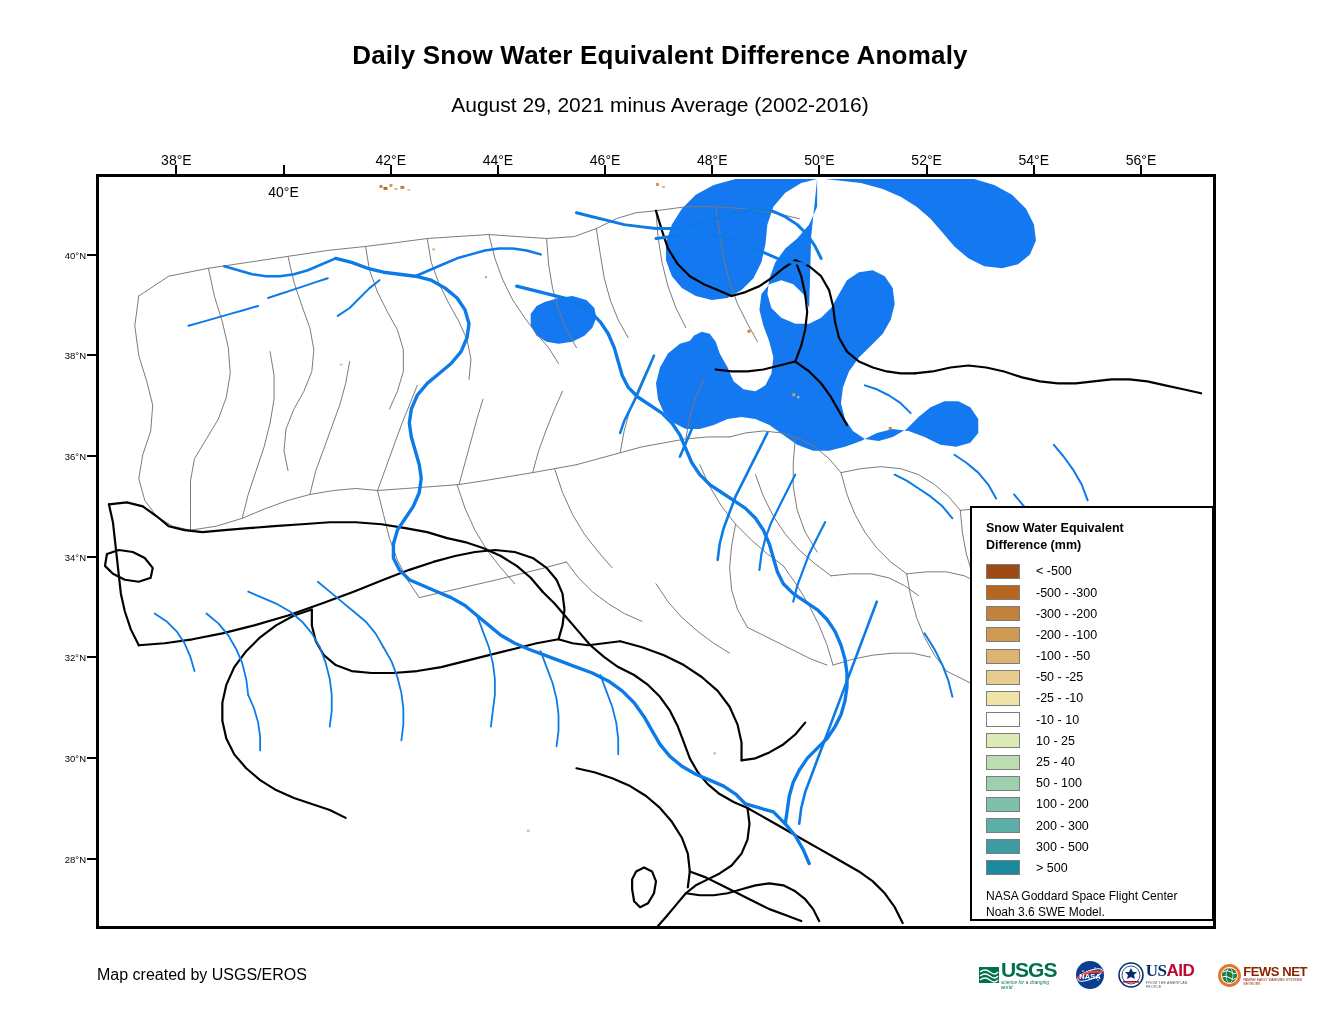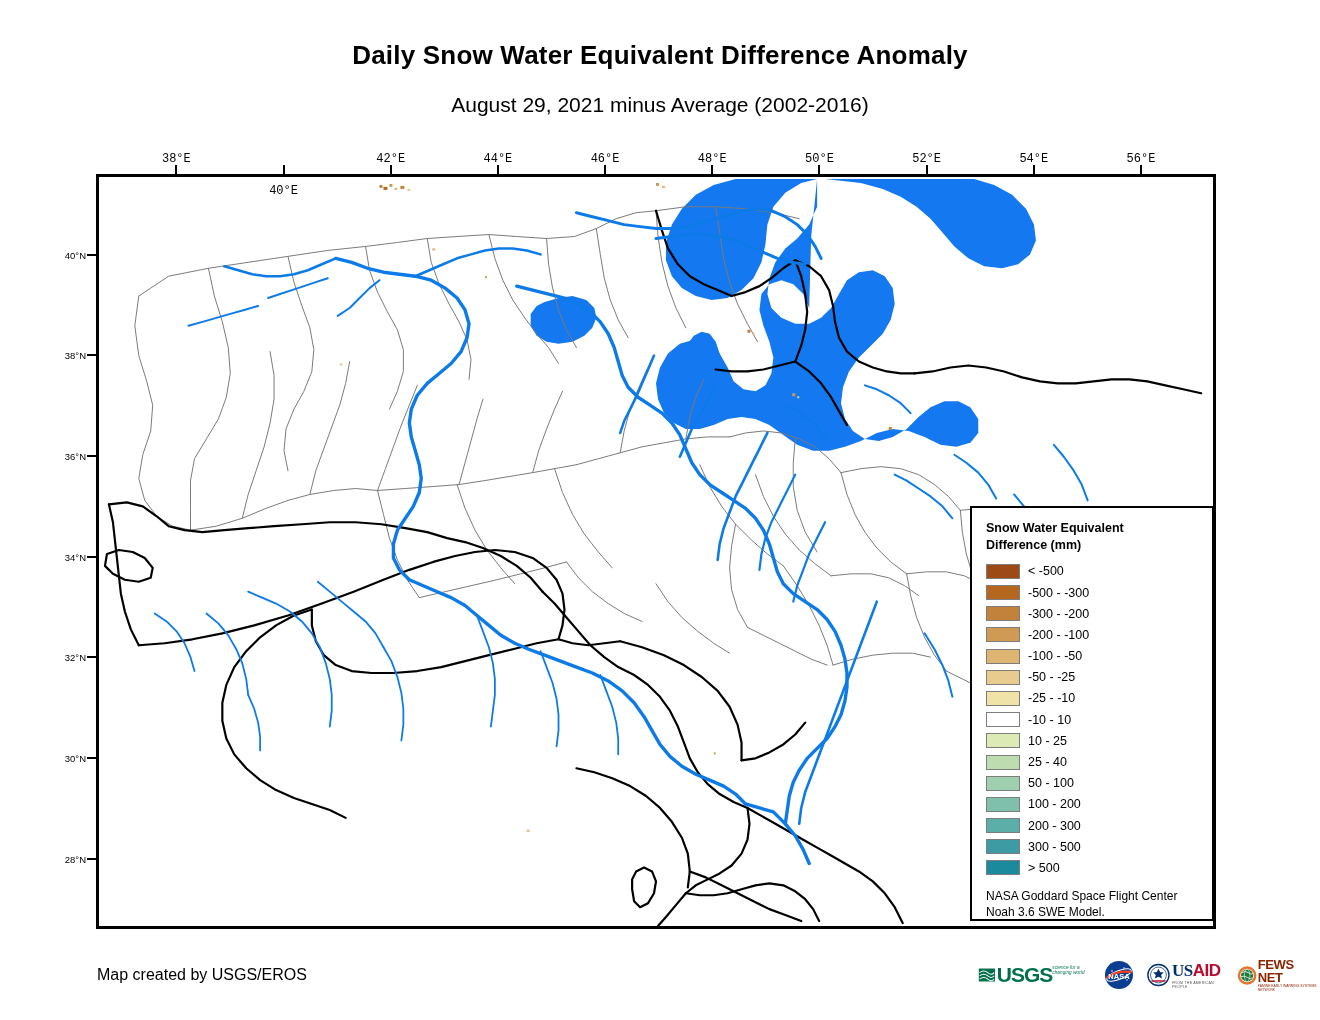--- a/index.html
+++ b/index.html
@@ -55,25 +55,24 @@
     left: 0;
     top: 0;
     width: 100%;
     height: 100%;
     display: block;
   }
 
   
   .lon-label {
     position: absolute;
-    font-size: 12px;
+    font-size: 14px;
     color: #000000;
     transform: translateX(-50%);
     white-space: nowrap;
-    font-family: Liberation Mono, monospace;
   }
   .lat-label {
     position: absolute;
     font-size: 9.5px;
     color: #000000;
     transform: translateY(-50%);
     white-space: nowrap;
     text-align: right;
   }
   .tick-v {
@@ -104,20 +103,21 @@
     font-weight: bold;
     color: #000000;
     line-height: 1.35;
     margin-bottom: 7px;
     white-space: pre-line;
   }
   .legend-row {
     display: flex;
     align-items: center;
     height: 21.2px;
+    gap: 8px;
   }
   .legend-swatch {
     width: 34px;
     height: 15px;
     border: 1.5px solid #7d7d7d;
     box-sizing: border-box;
     flex: 0 0 auto;
   }
   .legend-label {
     font-size: 12.5px;
@@ -621,21 +621,21 @@
 
 <div id="logo-bar">
 
   <div class="logo">
     <svg width="22" height="22" viewBox="0 0 22 22">
       <rect x="1" y="3" width="20" height="16" fill="#00704a"></rect>
       <path d="M2,8 Q7,4 12,8 T20,8" stroke="#ffffff" stroke-width="1.3" fill="none"></path>
       <path d="M2,12 Q7,8 12,12 T20,12" stroke="#ffffff" stroke-width="1.3" fill="none"></path>
       <path d="M2,16 Q7,12 12,16 T20,16" stroke="#ffffff" stroke-width="1.3" fill="none"></path>
     </svg>
-    <div style="display:flex;justify-content:center;margin-left:1px;">
+    <div style="display:flex;flex-direction:column;justify-content:center;margin-left:1px;">
       <span class="logo-usgs-text">USGS</span>
       <span class="logo-usgs-sub">science for a changing world</span>
     </div>
   </div>
 
   <div class="logo" style="margin-left:4px;">
     <svg width="30" height="30" viewBox="0 0 30 30">
       <circle cx="15" cy="15" r="14" fill="#0b3d91"></circle>
       <ellipse cx="15" cy="15" rx="13" ry="4.2" transform="rotate(-22 15 15)" fill="none" stroke="#ffffff" stroke-width="1.1"></ellipse>
       <path d="M3,18 Q12,10 27,12" stroke="#fc3d21" stroke-width="2.4" fill="none"></path>

